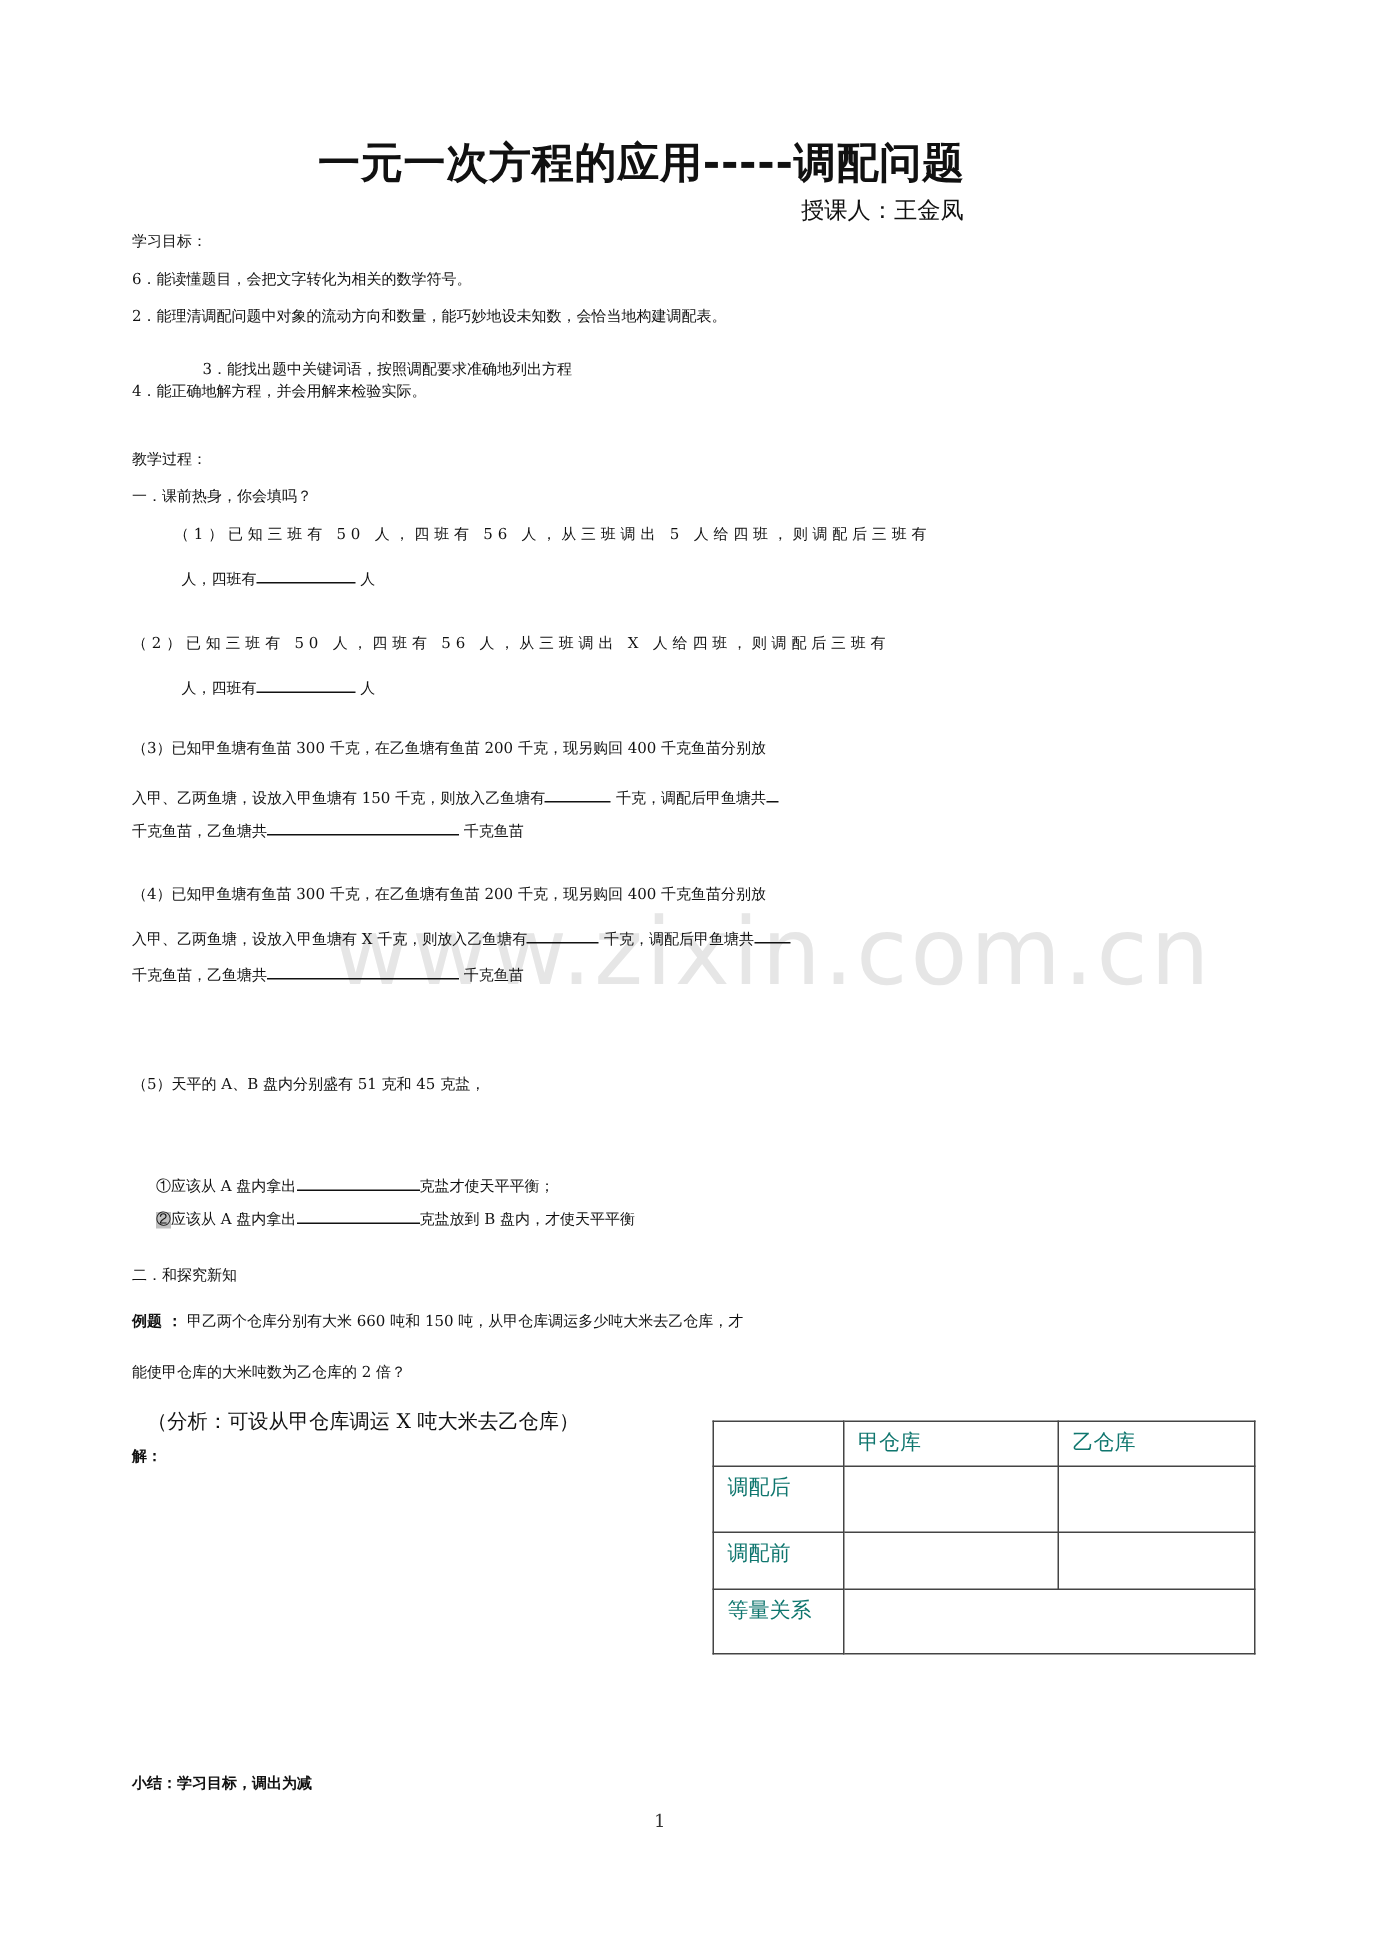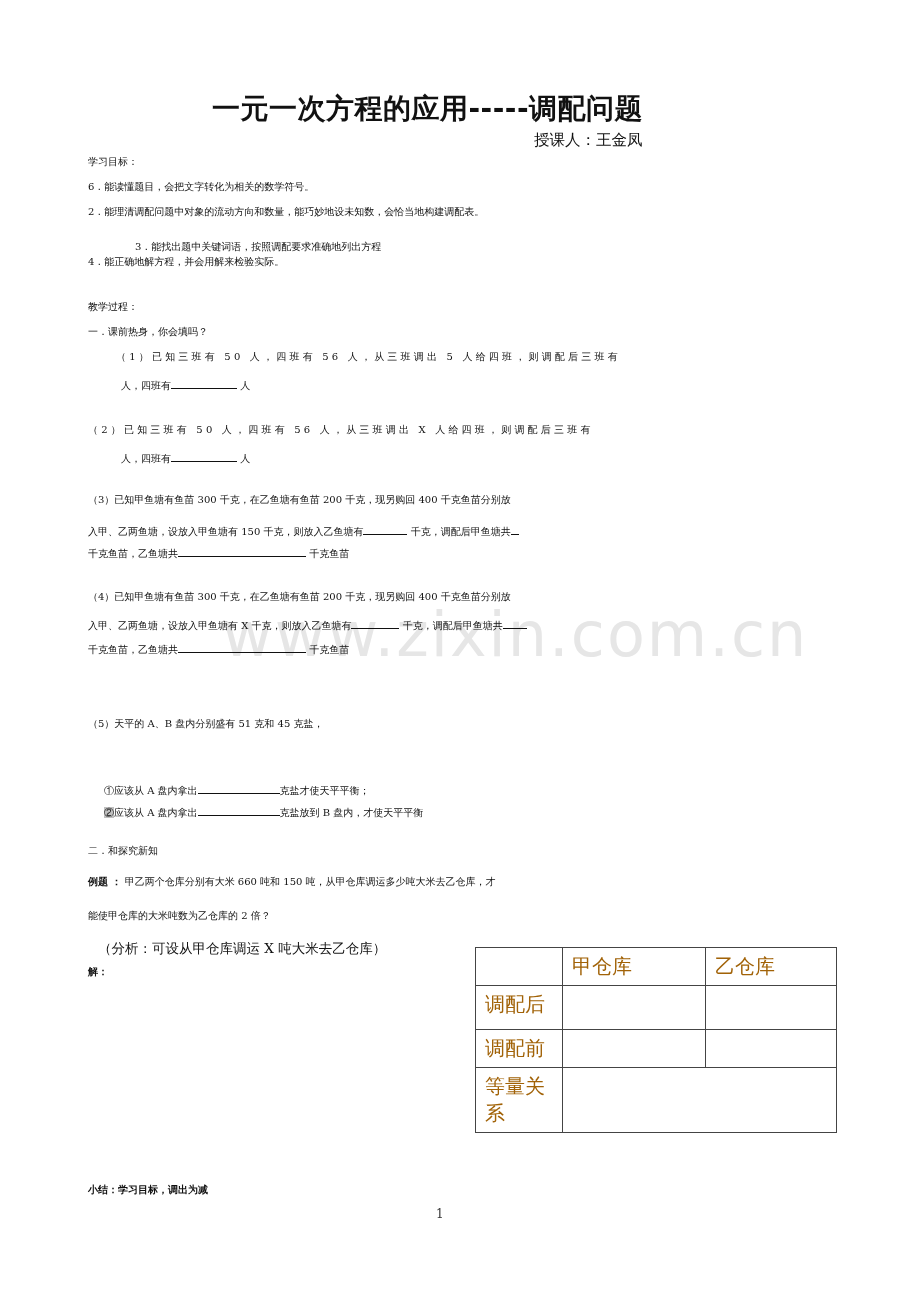--- a/index.html
+++ b/index.html
@@ -13,21 +13,21 @@
   .blank { display: inline-block; border-bottom: 1px solid #111; height: 16px; vertical-align: baseline; }
   .sp { letter-spacing: 3.2px; }
   .bold { font-weight: bold; font-family: "DejaVu Sans", "Liberation Sans", sans-serif; }
   .hl { background: #c0c0c0; }
   .small { font-size: 13.5px; }
   .watermark { position: absolute; left: 222px; top: 598px; font-size: 62px; color: #e6e6e6;
                font-family: "DejaVu Sans", "Liberation Sans", sans-serif; white-space: nowrap;
                letter-spacing: 2px; z-index: 0; pointer-events: none; }
   .content { position: relative; z-index: 1; }
   table.tbl { position: absolute; left: 475px; top: 947px; border-collapse: collapse; z-index: 1;
-              font-family: "DejaVu Sans", "Liberation Sans", sans-serif; font-size: 20px; color: #a16207; }
+              font-family: "DejaVu Sans", "Liberation Sans", sans-serif; font-size: 14px; color: #0f766e; }
   table.tbl td { border: 1px solid #444; vertical-align: top; padding: 5px 9px; }
   .pagenum { position: absolute; left: 436px; top: 1207px; font-size: 12px; color: #333; }
 </style>
 </head>
 <body>
 
 <div class="page">
 
   <div class="watermark">www.zixin.com.cn</div>
 

